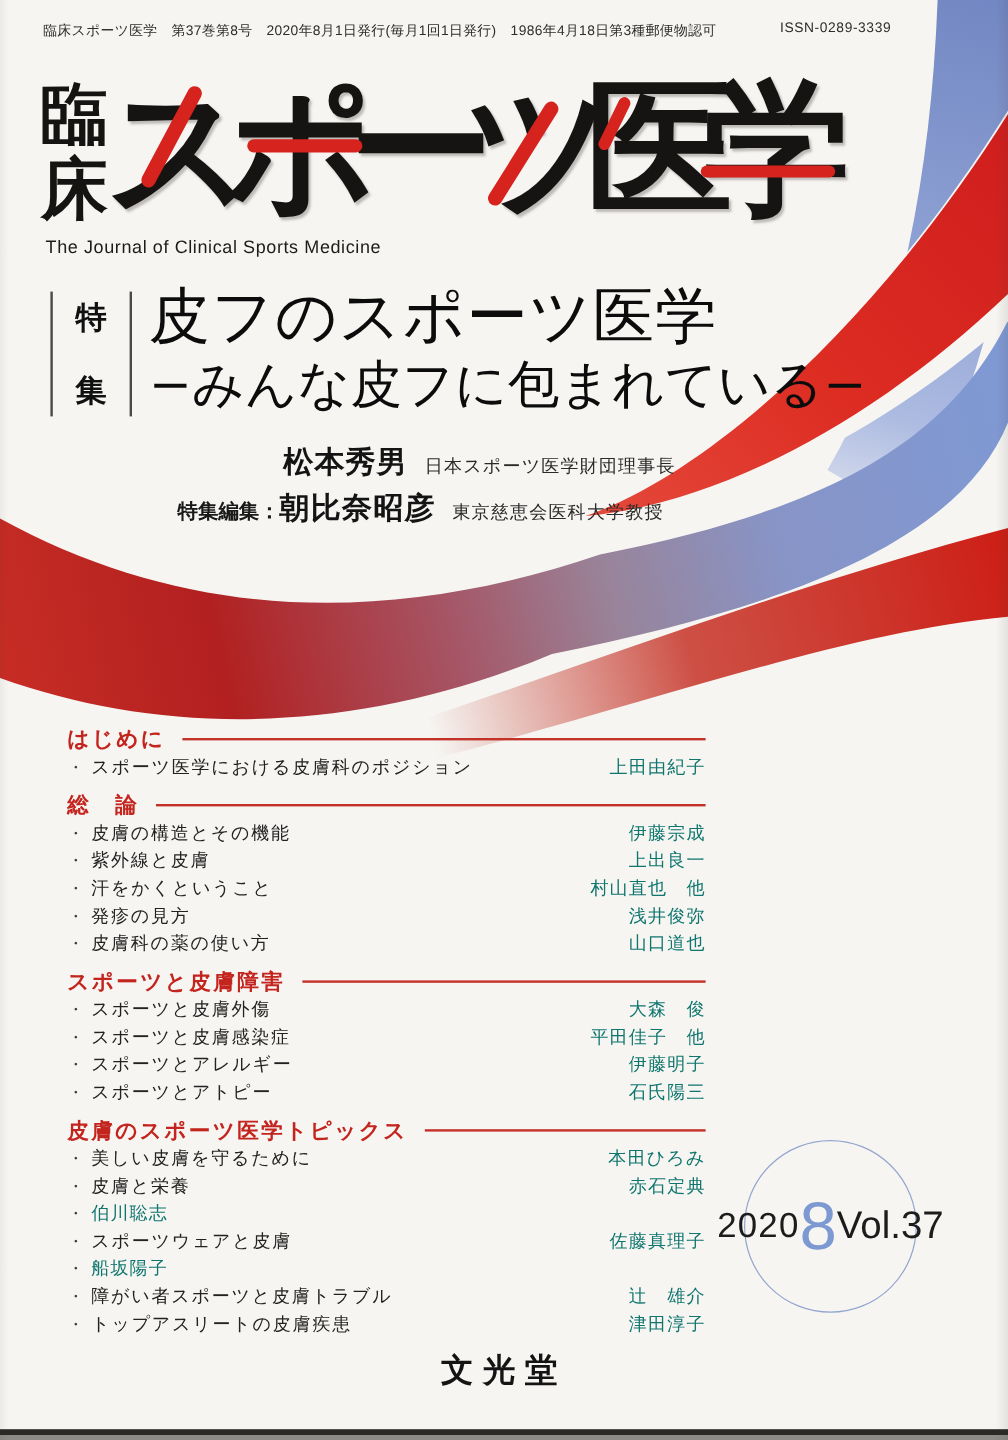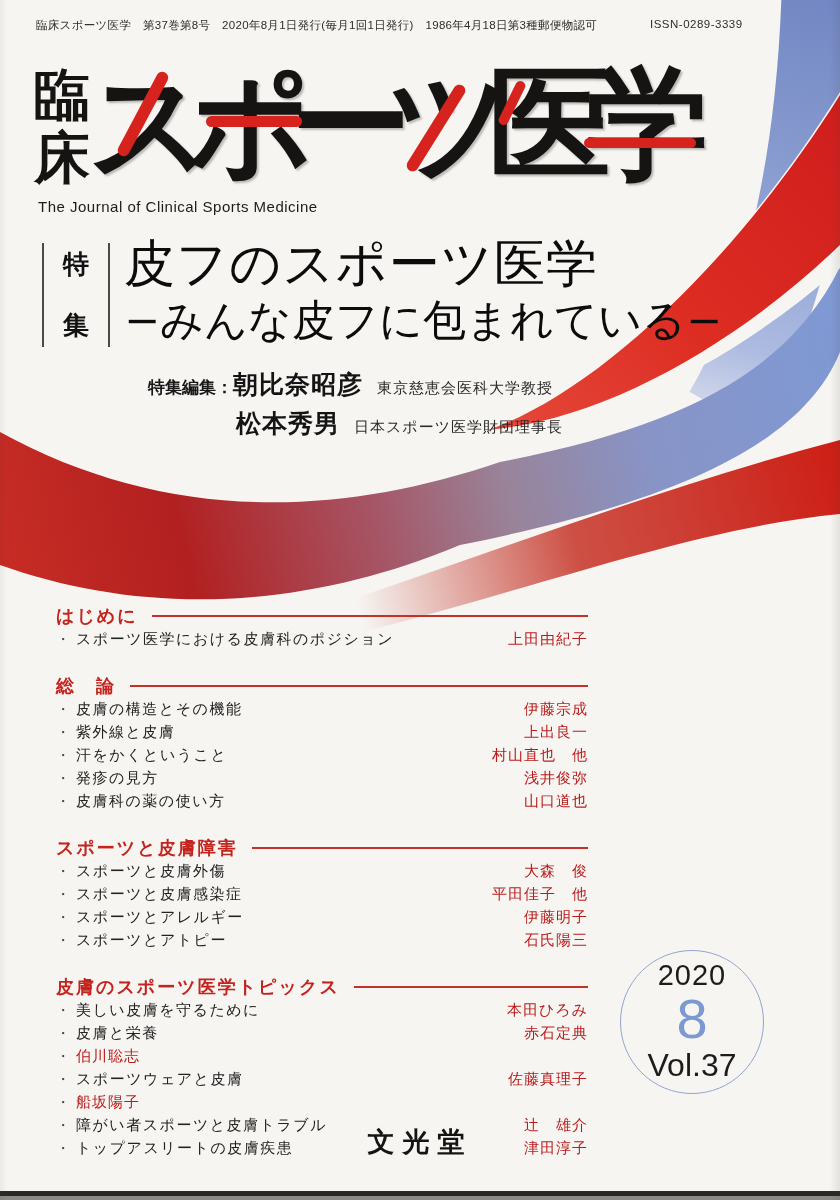--- a/index.html
+++ b/index.html
@@ -41,33 +41,33 @@
                font-family:"DejaVu Serif","Liberation Serif",serif;white-space:nowrap;}
   .editors{left:148px;top:368px;}
   .editor-row{display:flex;align-items:baseline;margin-bottom:6px;white-space:nowrap;}
   .editors-label{font-size:17px;font-weight:bold;color:#191919;}
   .editor-name{font-size:25px;font-weight:bold;color:#141414;letter-spacing:1px;}
   .editor-aff{font-size:15px;color:#2a2a2a;margin-left:14px;letter-spacing:1px;}
   .editor-indent{margin-left:88px;}
 
   
   .toc{left:56px;top:604px;width:532px;}
-  .toc-heading{display:flex;align-items:center;height:24px;margin-top:23px;}
+  .toc-heading{display:flex;align-items:center;height:24px;margin-top:8px;}
   .toc-heading:first-child{margin-top:0;justify-content:space-between;}
   .toc-heading .h-label{font-size:18px;font-weight:bold;color:#c4241e;letter-spacing:2px;white-space:nowrap;}
   .toc-heading .h-rule{flex:1;height:2px;background:#c23229;margin-left:14px;}
   .toc-item{display:flex;align-items:center;height:23px;font-size:15px;color:#222;}
   .toc-item .bullet{width:20px;color:#3a3a3a;font-size:14px;}
   .toc-item .t{flex:1;letter-spacing:1.5px;white-space:nowrap;}
-  .toc-item .a{letter-spacing:1px;white-space:nowrap;color:#b91c1c;}
+  .toc-item .a{letter-spacing:1px;white-space:nowrap;color:#0f766e;}
 
   
   .vol-circle{left:620px;top:950px;width:144px;height:144px;border-radius:50%;
               border:1.6px solid #93a5cf;box-sizing:border-box;
-              display:flex;flex-direction:column;align-items:center;justify-content:center;text-align:right;}
+              display:flex;flex-direction:row;align-items:center;justify-content:center;text-align:right;}
   .vol-year{font-size:29px;color:#1c1c1c;letter-spacing:1px;line-height:1;}
   .vol-month{font-size:56px;color:#7d99d2;line-height:1.05;}
   .vol-no{font-size:32px;color:#1c1c1c;line-height:1.1;}
 
   
   .publisher{left:0;top:1124px;width:840px;text-align:center;font-size:27px;font-weight:600;
              letter-spacing:8px;color:#141414;}
   .edge-bottom{left:0;top:1191px;width:840px;height:9px;
                background:linear-gradient(#2a2925 0 5px,#8b8a85 5px 9px);}
   .edge-right{right:0;top:0;width:10px;height:1200px;
@@ -141,29 +141,29 @@
   <div class="abs subtitle-en">The Journal of Clinical Sports Medicine</div>
 
   <div class="abs tokushu">
     <span>特</span>
     <span>集</span>
   </div>
   <div class="abs feature-sub">−みんな皮フに包まれている−</div>
   <div class="abs feature-title">皮フのスポーツ医学</div>
 
   <div class="abs editors">
+    <div class="editor-row editor-indent">
+      <span class="editor-name">松本秀男</span>
+      <span class="editor-aff">日本スポーツ医学財団理事長</span>
+    </div>
     <div class="editor-row">
       <span class="editors-label">特集編集：</span>
       <span class="editor-name">朝比奈昭彦</span>
       <span class="editor-aff">東京慈恵会医科大学教授</span>
     </div>
-    <div class="editor-row editor-indent">
-      <span class="editor-name">松本秀男</span>
-      <span class="editor-aff">日本スポーツ医学財団理事長</span>
-    </div>
   </div>
 
   <div class="abs toc" id="toc">
       <div class="toc-heading">
         <span class="h-label">はじめに</span>
         <span class="h-rule"></span>
       </div>
       <div class="toc-item">
         <span class="bullet">・</span>
         <span class="t">スポーツ医学における皮膚科のポジション</span>

